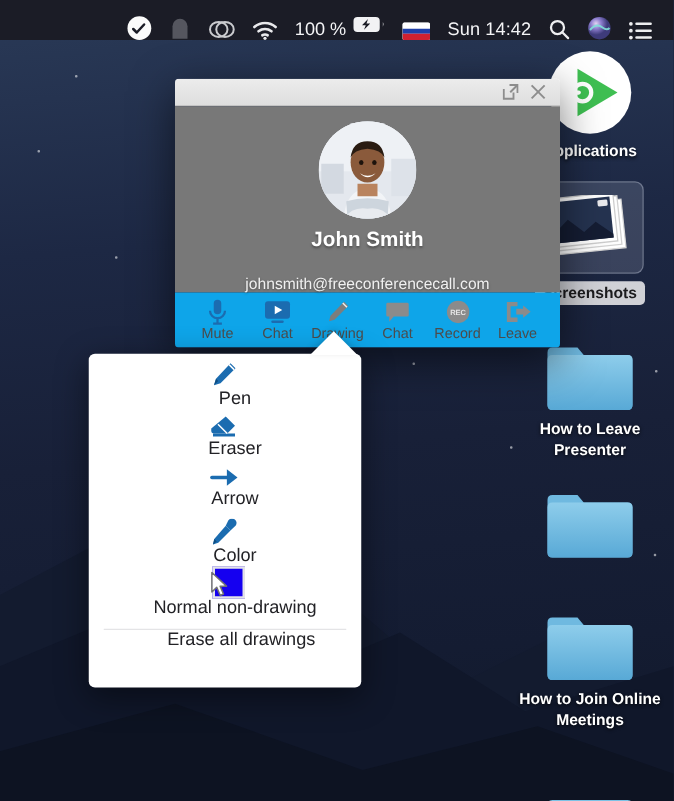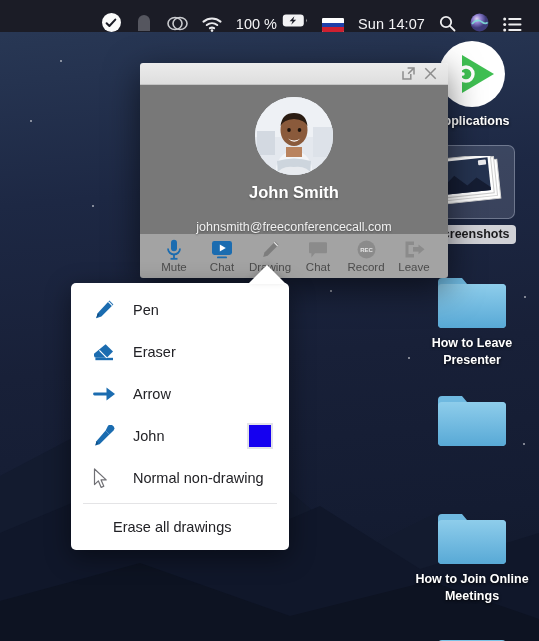--- a/index.html
+++ b/index.html
@@ -172,21 +172,21 @@
     margin-top: 8px;
     text-shadow: 0 1px 2px rgba(0,0,0,0.35);
   }
   #call-email {
     color: #f0f0f0;
     font-size: 12.5px;
     margin-top: 18px;
     text-shadow: 0 1px 2px rgba(0,0,0,0.35);
   }
   #call-toolbar {
-    background: #a3a3a3;
+    background: #0ea5e9;
     height: 44px;
     display: flex;
     align-items: center;
     justify-content: space-around;
     padding: 0 10px;
     box-sizing: border-box;
   }
   .tool {
     display: flex;
     flex-direction: column;
@@ -223,20 +223,21 @@
     border-right: 19px solid transparent;
     border-bottom: 19px solid #ffffff;
     z-index: 41;
     filter: drop-shadow(0 -2px 3px rgba(0,0,0,0.16));
   }
   .menu-row {
     display: flex;
     align-items: center;
     height: 42px;
     padding: 0 16px 0 22px;
+    flex-direction: column;
   }
   .menu-ico {
     width: 30px;
     display: flex;
     align-items: center;
     justify-content: flex-start;
     flex: none;
   }
   .menu-lbl {
     font-size: 14.5px;
@@ -324,21 +325,21 @@
 
   <div class="mb-item">
     <span class="flag">
         <i class="w"></i>
         <i class="b"></i>
         <i class="r"></i>
       </span>
   </div>
 
   <div class="mb-item">
-    <span class="mb-text">Sun 14:07</span>
+    <span class="mb-text">Sun 14:42</span>
   </div>
 
   <div class="mb-item">
     <svg width="17" height="17" viewBox="0 0 17 17">
       <circle cx="7" cy="7" r="5.2" fill="none" stroke="#eeeef0" stroke-width="1.8"></circle>
       <line x1="10.8" y1="10.8" x2="15.5" y2="15.5" stroke="#eeeef0" stroke-width="1.8" stroke-linecap="round"></line>
     </svg>
   </div>
 
   <div class="mb-item">
@@ -413,21 +414,21 @@
     <path d="M4 16 Q4 12 8 12 L68 12 Q72 12 72 16 L72 52 Q72 56 68 56 L8 56 Q4 56 4 52 Z" fill="url(#fg2)"></path>
     <defs>
         <linearGradient id="fg2" x1="0" y1="0" x2="0" y2="1">
           <stop offset="0%" stop-color="#8ecdeb"></stop>
           <stop offset="100%" stop-color="#58a9d6"></stop>
         </linearGradient>
       </defs>
   </svg>
 </div>
 
-<div class="desk-icon" style="top:508px;">
+<div class="desk-icon" style="top:488px;">
   <svg class="folder-glyph" viewBox="0 0 76 60">
     <path d="M4 10 Q4 6 8 6 L28 6 L33 12 L68 12 Q72 12 72 16 L72 52 Q72 56 68 56 L8 56 Q4 56 4 52 Z" fill="#6fb9e0"></path>
     <path d="M4 16 Q4 12 8 12 L68 12 Q72 12 72 16 L72 52 Q72 56 68 56 L8 56 Q4 56 4 52 Z" fill="url(#fg3)"></path>
     <defs>
         <linearGradient id="fg3" x1="0" y1="0" x2="0" y2="1">
           <stop offset="0%" stop-color="#8ecdeb"></stop>
           <stop offset="100%" stop-color="#58a9d6"></stop>
         </linearGradient>
       </defs>
   </svg>
@@ -584,21 +585,21 @@
   </div>
 
   <div class="menu-row">
     <span class="menu-ico">
       <svg width="22" height="22" viewBox="0 0 22 22">
         <path d="M14.6 1.4 A3.6 3.6 0 0 1 20.6 5.4 L16.4 9.4 L12.6 5.6 Z" fill="#1b6cb0"></path>
         <path d="M12.6 5.6 L16.4 9.4 L6.6 19.2 L2.4 20.6 L3.4 16.2 Z" fill="#1b6cb0"></path>
         <path d="M2.4 20.6 L3.4 16.2 L5.4 18.2 Z" fill="#0f4e82"></path>
       </svg>
     </span>
-    <span class="menu-lbl">John</span>
+    <span class="menu-lbl">Color</span>
     <span class="swatch" id="color-swatch" style="background: rgb(21, 0, 240);"></span>
   </div>
 
   <div class="menu-row">
     <span class="menu-ico">
       <svg width="16" height="21" viewBox="0 0 16 21">
         <path d="M1.5 1 L1.5 16.6 L5.4 12.9 L8.2 19.4 L10.8 18.2 L8.1 11.9 L13.2 11.9 Z" fill="#ffffff" stroke="#6f6f74" stroke-width="1.2" stroke-linejoin="round"></path>
       </svg>
     </span>
     <span class="menu-lbl">Normal non-drawing</span>

